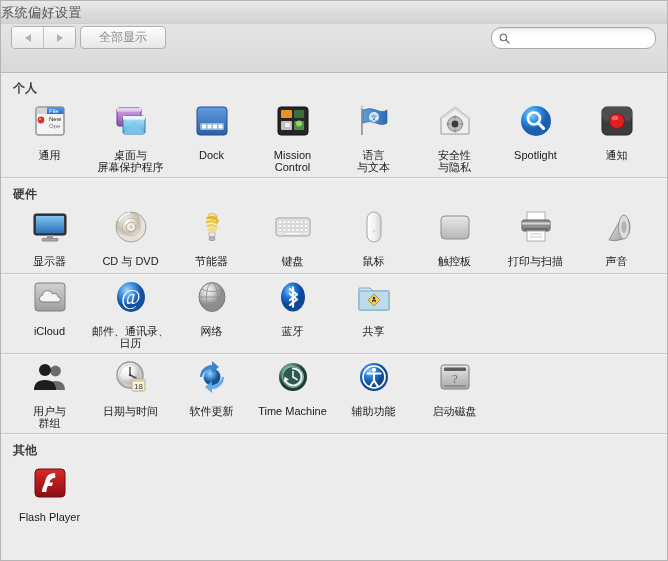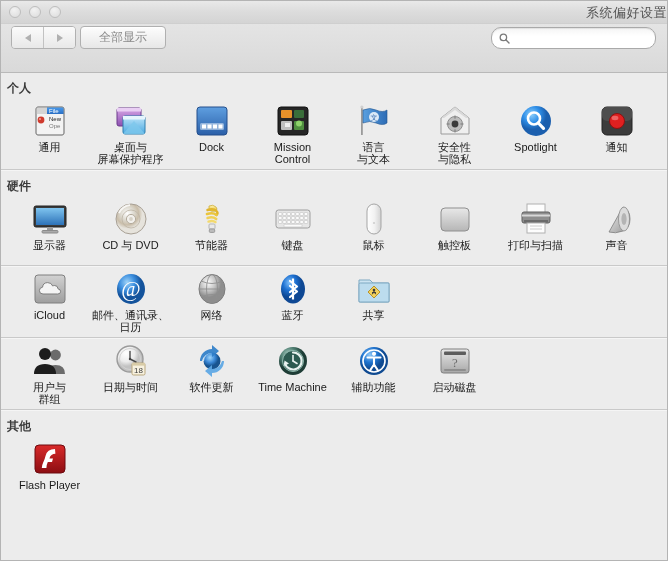--- a/index.html
+++ b/index.html
@@ -20,21 +20,21 @@
   .titlebar{
     position:relative;height:22px;flex:0 0 22px;
     background:linear-gradient(to bottom,#e9e9e9 0%,#dcdcdc 50%,#d4d4d4 100%);
     border-bottom:1px solid #cfcfcf;
   }
   .lights{position:absolute;left:8px;top:5px;display:flex;gap:8px;}
   .light{width:12px;height:12px;border-radius:50%;
     background:radial-gradient(circle at 40% 30%,#f2f2f2,#e2e2e2 70%);
     border:1px solid #bdbdbd;box-sizing:border-box;}
   .title{
-    position:absolute;left:0;right:0;top:3px;text-align:right;
+    position:absolute;left:0;right:0;top:3px;text-align:left;
     font-size:13px;color:#555;letter-spacing:.5px;
   }
 
   
   .toolbar{
     position:relative;height:48px;flex:0 0 48px;
     background:linear-gradient(to bottom,#e4e4e4 0%,#d9d9d9 100%);
     border-bottom:1px solid #b9b9b9;
   }
   .navgroup{
@@ -72,31 +72,31 @@
     font-size:11px;color:#333;margin-left:4px;width:120px;
     font-family:"Liberation Sans",sans-serif;
   }
 
   
   .content{flex:1;background:#ececec;overflow:hidden;}
   .section{padding:0;}
   .sep{height:1px;background:#c9c9c9;border-bottom:1px solid #f5f5f5;margin:0;}
   .sec-title{
     font-size:12px;font-weight:bold;color:#3a3a3a;
-    padding:7px 0 2px 6px;
+    padding:7px 0 2px 12px;
   }
   .grid{display:flex;flex-wrap:wrap;padding:0 0 4px 8px;}
   .cell{
     width:81px;min-height:62px;
     display:flex;flex-direction:column;align-items:center;
     padding-top:2px;
   }
   .icon{width:40px;height:40px;position:relative;}
   .label{
-    margin-top:0;font-size:11px;color:#1a1a1a;text-align:center;
+    margin-top:8px;font-size:11px;color:#1a1a1a;text-align:center;
     line-height:12px;max-width:80px;
   }
   .label .ln{display:block;}
 </style>
 </head>
 <body>
 
 <div class="window">
 
   <div class="titlebar">

